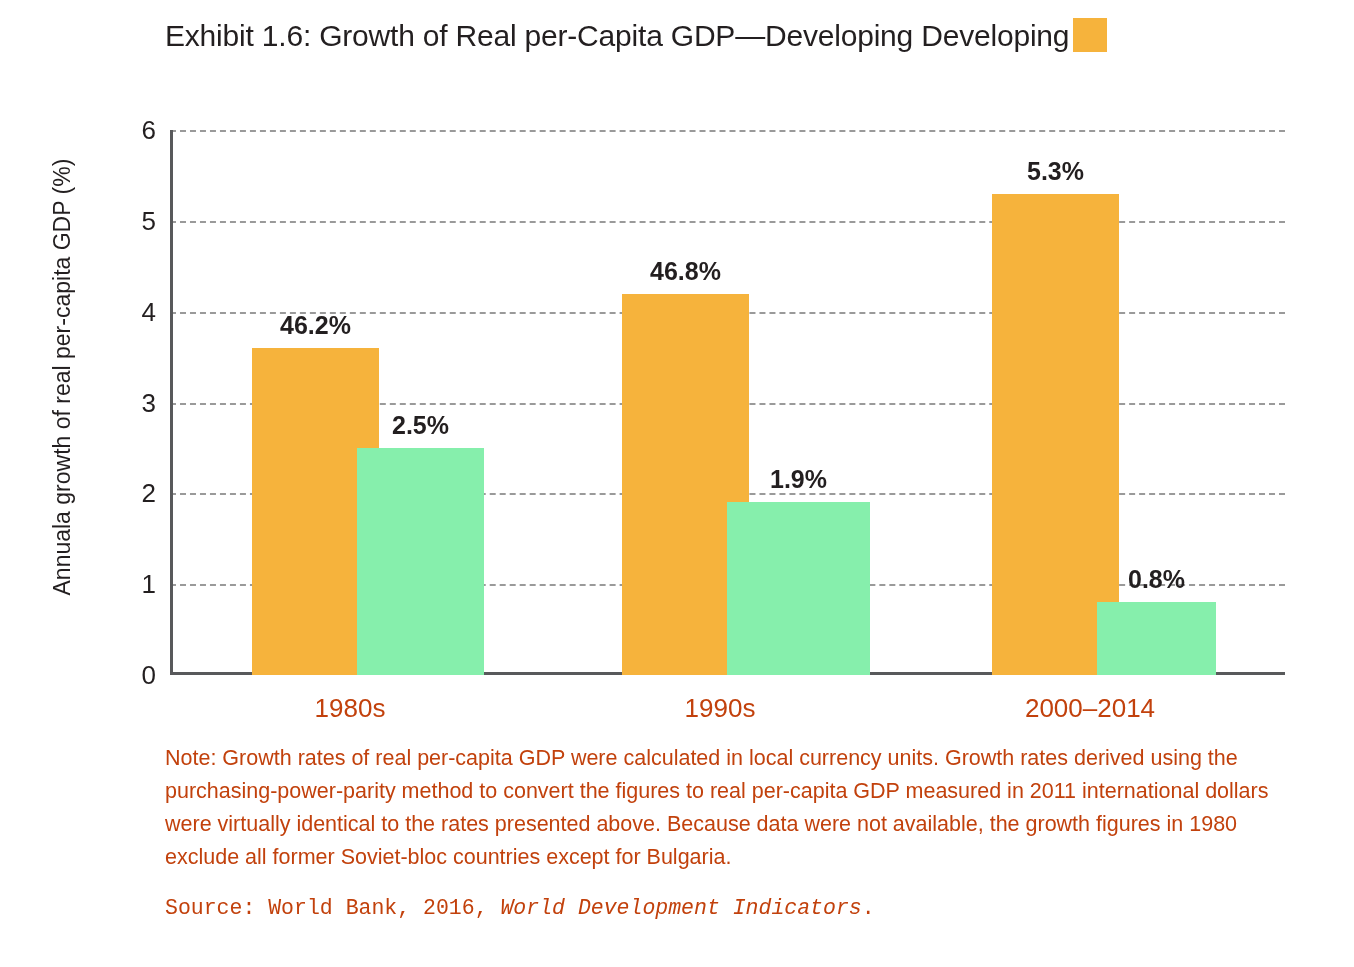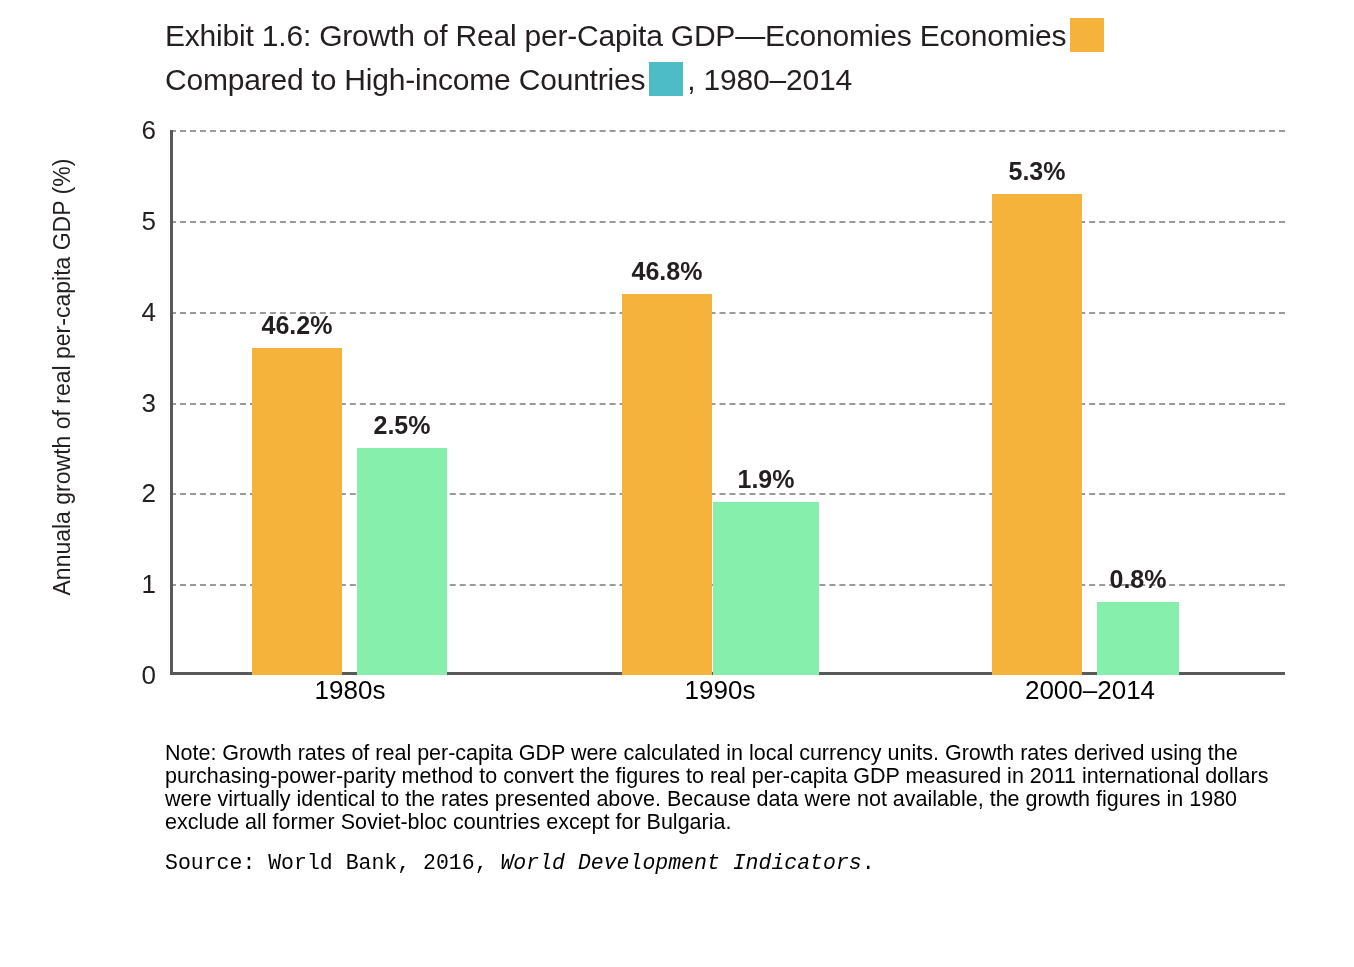--- a/index.html
+++ b/index.html
@@ -94,66 +94,65 @@
     position: absolute;
     right: 100%;
     margin-right: 14px;
     transform: translateY(-50%);
     font-size: 26px;
     color: #231f20;
   }
   .bar {
     position: absolute;
     bottom: 0;
+    padding-left: 37px;
   }
   .bar.orange { background: #f6b33c; }
   .bar.teal { background: #86efac; }
   .bar-label {
     position: absolute;
     bottom: 100%;
     left: 50%;
     transform: translateX(-50%);
     margin-bottom: 8px;
     font-size: 25px;
     font-weight: bold;
     color: #231f20;
     white-space: nowrap;
   }
   .xtick {
     position: absolute;
     top: 100%;
+    margin-top: 18px;
     transform: translateX(-50%);
     font-size: 26px;
-    color: #000000;
+    color: #c2410c;
     white-space: nowrap;
   }
 
   
   .notes {
     position: absolute;
     left: 165px;
     top: 742px;
     width: 1120px;
     font-size: 21.5px;
-    line-height: 23px;
-    color: #000000;
+    line-height: 33px;
+    color: #c2410c;
   }
   .note-p { margin: 0 0 18px 0; }
   .source-p { margin: 0; font-family: Liberation Mono, monospace; }
   .src-italic { font-style: italic; }
 </style>
 </head>
 <body>
 
 <div class="title-block">
   <span class="title-line">
-    <span>Exhibit 1.6: Growth of Real per-Capita GDP—Economies Economies</span><span class="swatch orange"></span>
-  </span>
-  <span class="title-line">
-    <span>Compared to High-income Countries</span><span class="swatch teal"></span><span>, 1980–2014</span>
+    <span>Exhibit 1.6: Growth of Real per-Capita GDP—Developing Developing</span><span class="swatch orange"></span>
   </span>
 </div>
 
 <div class="chart-wrap">
 
   <div class="ylabel">Annuala growth of real per-capita GDP (%)</div>
 
   <div class="plot">
 
     <div class="gridline" style="top:0px;"></div>
@@ -178,21 +177,21 @@
       <span class="bar-label">46.2%</span>
     </div>
     <div class="bar teal" style="left:187px; width:90px; height:227.1px;">
       <span class="bar-label">2.5%</span>
     </div>
     <div class="xtick" style="left:180px;">1980s</div>
 
     <div class="bar orange" style="left:452px; width:90px; height:381.5px;">
       <span class="bar-label">46.8%</span>
     </div>
-    <div class="bar teal" style="left:543px; width:106px; height:172.6px;">
+    <div class="bar teal" style="left:557px; width:106px; height:172.6px;">
       <span class="bar-label">1.9%</span>
     </div>
     <div class="xtick" style="left:550px;">1990s</div>
 
     <div class="bar orange" style="left:822px; width:90px; height:481.4px;">
       <span class="bar-label">5.3%</span>
     </div>
     <div class="bar teal" style="left:927px; width:82px; height:72.7px;">
       <span class="bar-label">0.8%</span>
     </div>

